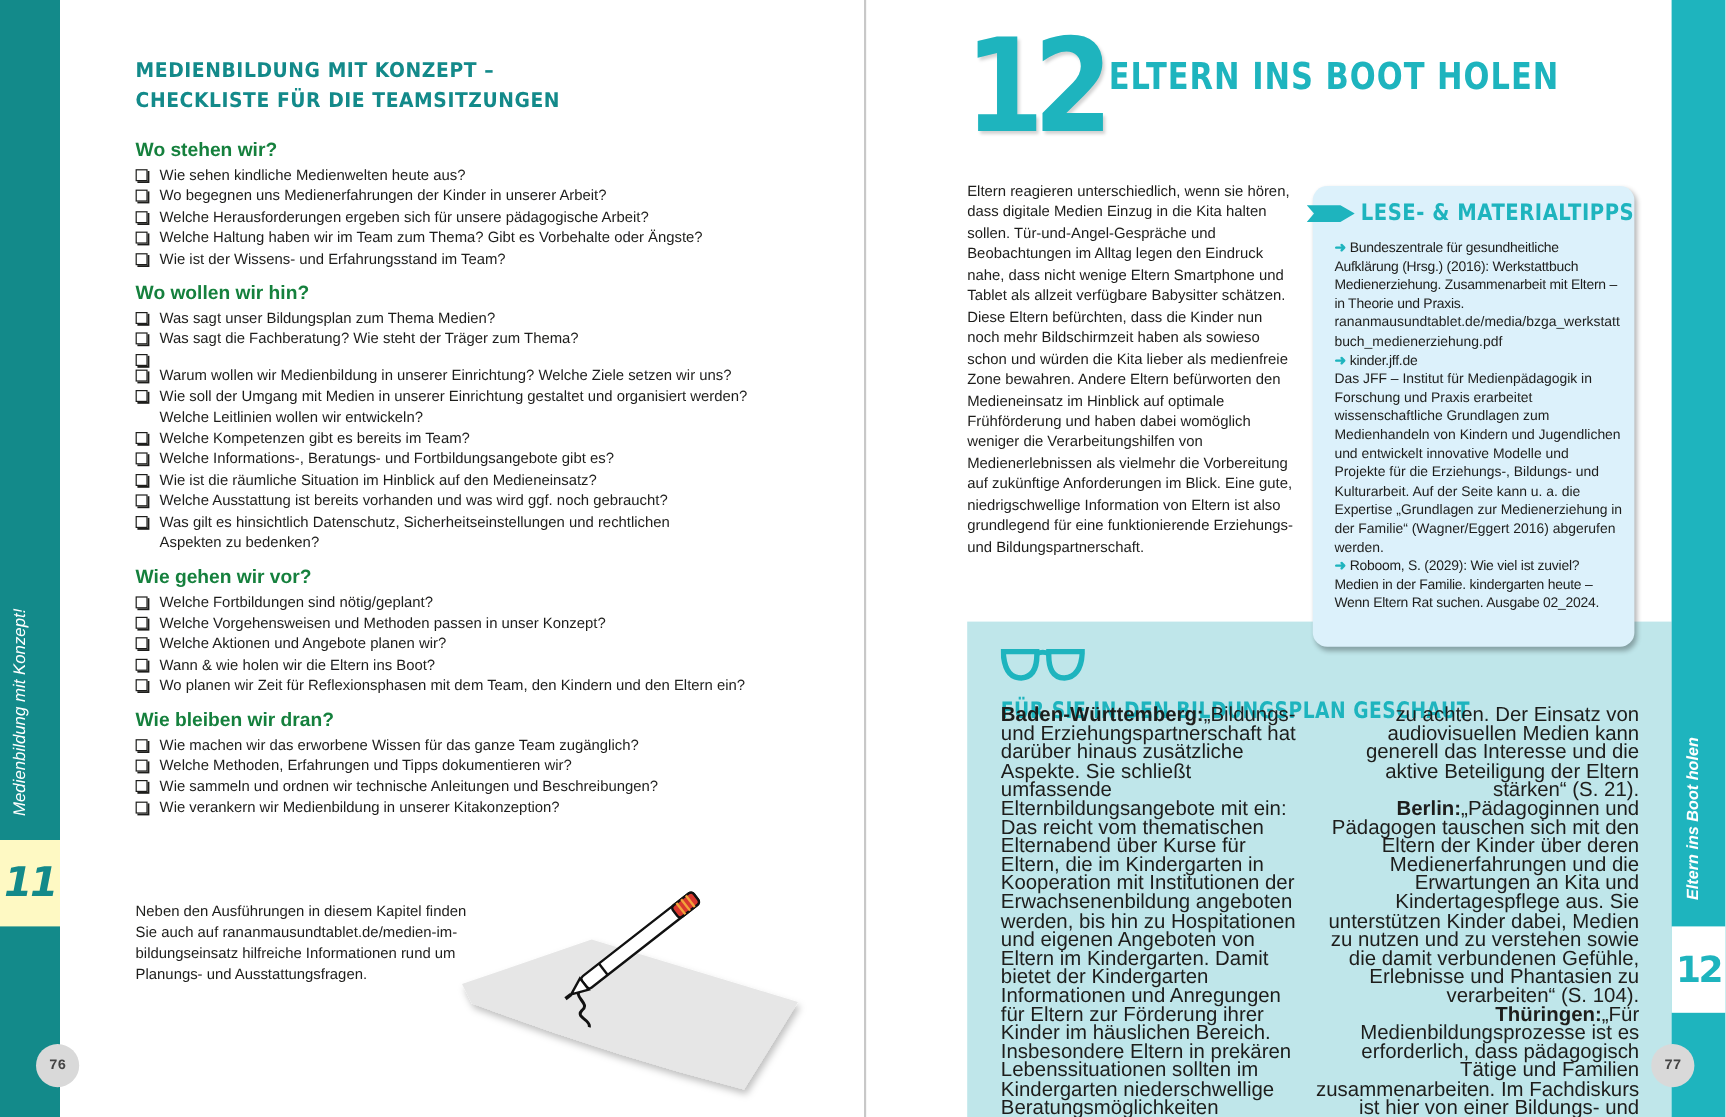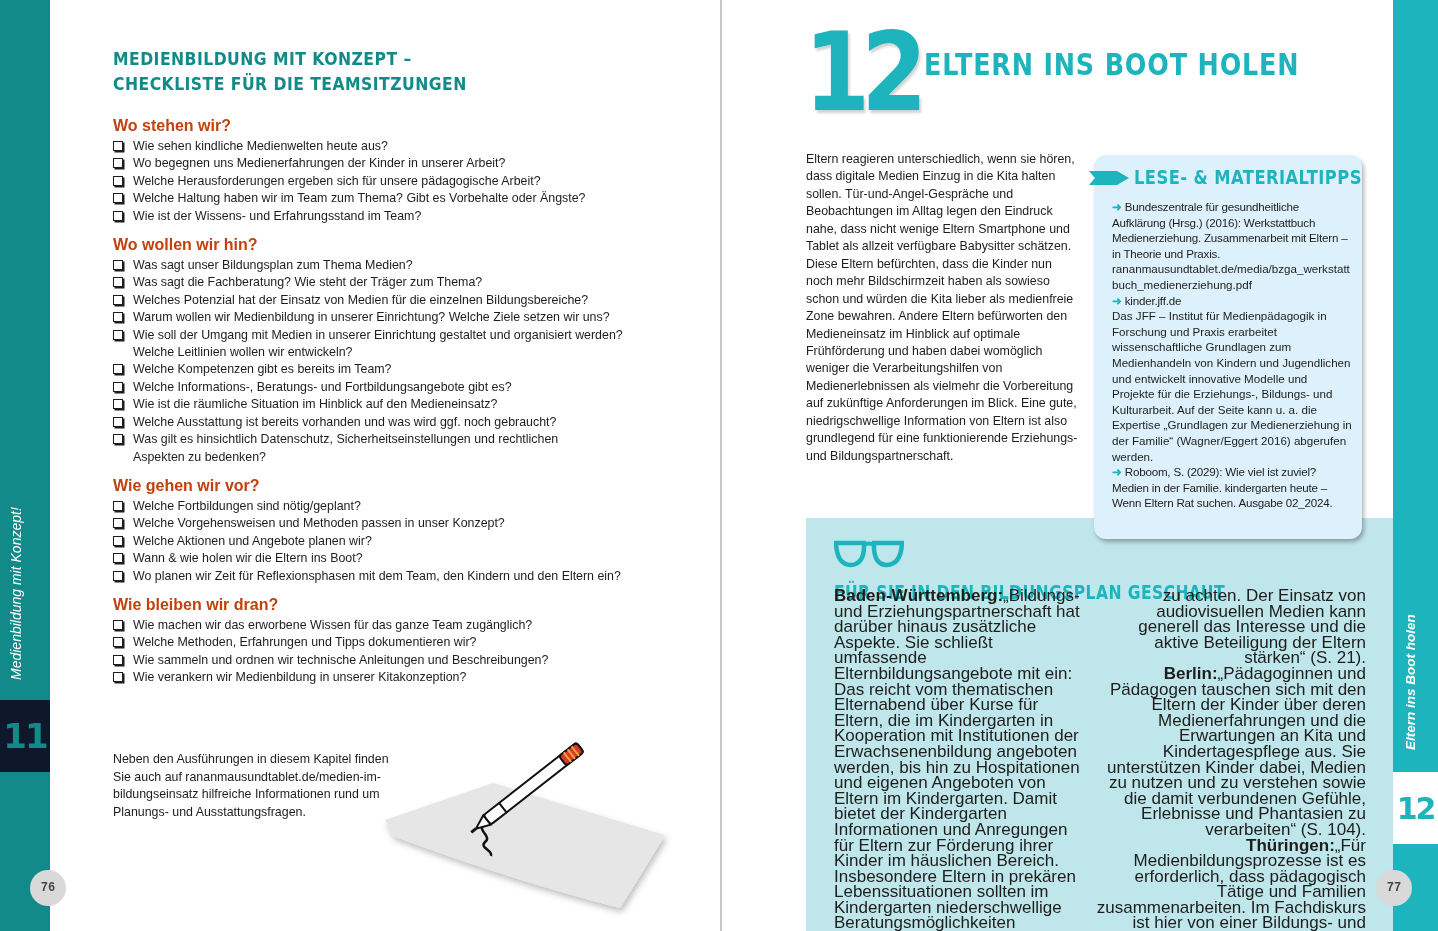--- a/index.html
+++ b/index.html
@@ -8,42 +8,43 @@
 
   
   .left-page { position: absolute; left: 0; top: 0; width: 720px; height: 931px; background: #fff; }
   .left-tab { position: absolute; left: 0; top: 0; width: 50px; height: 931px; background: #138a8a; }
   .left-tab .tab-label {
     position: absolute; left: 8px; top: 680px; width: 34px;
     transform-origin: 0 0; transform: rotate(-90deg);
     white-space: nowrap; color: #fff; font-style: italic; font-size: 14px;
   }
   .left-tab .tab-number-box {
-    position: absolute; left: 0; top: 700px; width: 50px; height: 72px; background: #0f172a;
+    position: absolute; left: 0; top: 700px; width: 50px; height: 72px; background: #fef9c3;
     display: flex; align-items: center; justify-content: center;
     color: #138a8a; font-weight: bold; font-size: 34px; letter-spacing: -2px;
     font-family: "DejaVu Sans", sans-serif;
+    font-style: italic;
   }
   .page-num {
     position: absolute; width: 36px; height: 36px; border-radius: 50%;
     background: #d9d9d9; color: #444; font-size: 12px; font-weight: bold;
     display: flex; align-items: center; justify-content: center; font-family: Liberation Mono, monospace;
   }
   .left-page .page-num { left: 30px; top: 870px; }
   .gutter-line { position: absolute; left: 720px; top: 0; width: 2px; height: 931px; background: #c8c8c8; }
 
   .checklist-title {
     position: absolute; left: 113px; top: 47px; width: 520px;
     color: #138a8a; font-family: "DejaVu Sans", sans-serif; font-weight: bold;
     font-size: 17px; line-height: 25px; letter-spacing: 0.5px; text-transform: uppercase;
     transform: scaleX(0.92); transform-origin: left;
   }
   .checklist { position: absolute; left: 113px; top: 116px; width: 540px; }
   .section-heading {
-    color: #c2410c; font-weight: bold; font-size: 16px; line-height: 20px; margin-top: 10px; margin-bottom: 2px;
+    color: #15803d; font-weight: bold; font-size: 16px; line-height: 20px; margin-top: 10px; margin-bottom: 2px;
   }
   .section-heading:first-child { margin-top: 0; }
   .check-item { display: flex; font-size: 12.4px; line-height: 17.4px; }
   .checkbox {
     flex: 0 0 auto; width: 10px; height: 10px; margin-top: 3px; margin-right: 10px;
     border: 1.5px solid #1d1d1b; box-shadow: 1.5px 1.5px 0 #1d1d1b; background: #fff;
   }
   .note-text {
     position: absolute; left: 113px; top: 751px; width: 290px;
     font-size: 12.4px; line-height: 17.6px;
@@ -160,21 +161,20 @@
     <div class="check-item">
         <span class="checkbox"></span>
         <span>Was sagt unser Bildungsplan zum Thema Medien?</span>
       </div>
     <div class="check-item">
         <span class="checkbox"></span>
         <span>Was sagt die Fachberatung? Wie steht der Träger zum Thema?</span>
       </div>
     <div class="check-item">
         <span class="checkbox"></span>
-        <span>Welches Potenzial hat der Einsatz von Medien für die einzelnen Bildungsbereiche?</span>
       </div>
     <div class="check-item">
         <span class="checkbox"></span>
         <span>Warum wollen wir Medienbildung in unserer Einrichtung? Welche Ziele setzen wir uns?</span>
       </div>
     <div class="check-item">
         <span class="checkbox"></span>
         <span>Wie soll der Umgang mit Medien in unserer Einrichtung gestaltet und organisiert werden? Welche Leitlinien wollen wir entwickeln?</span>
       </div>
 

